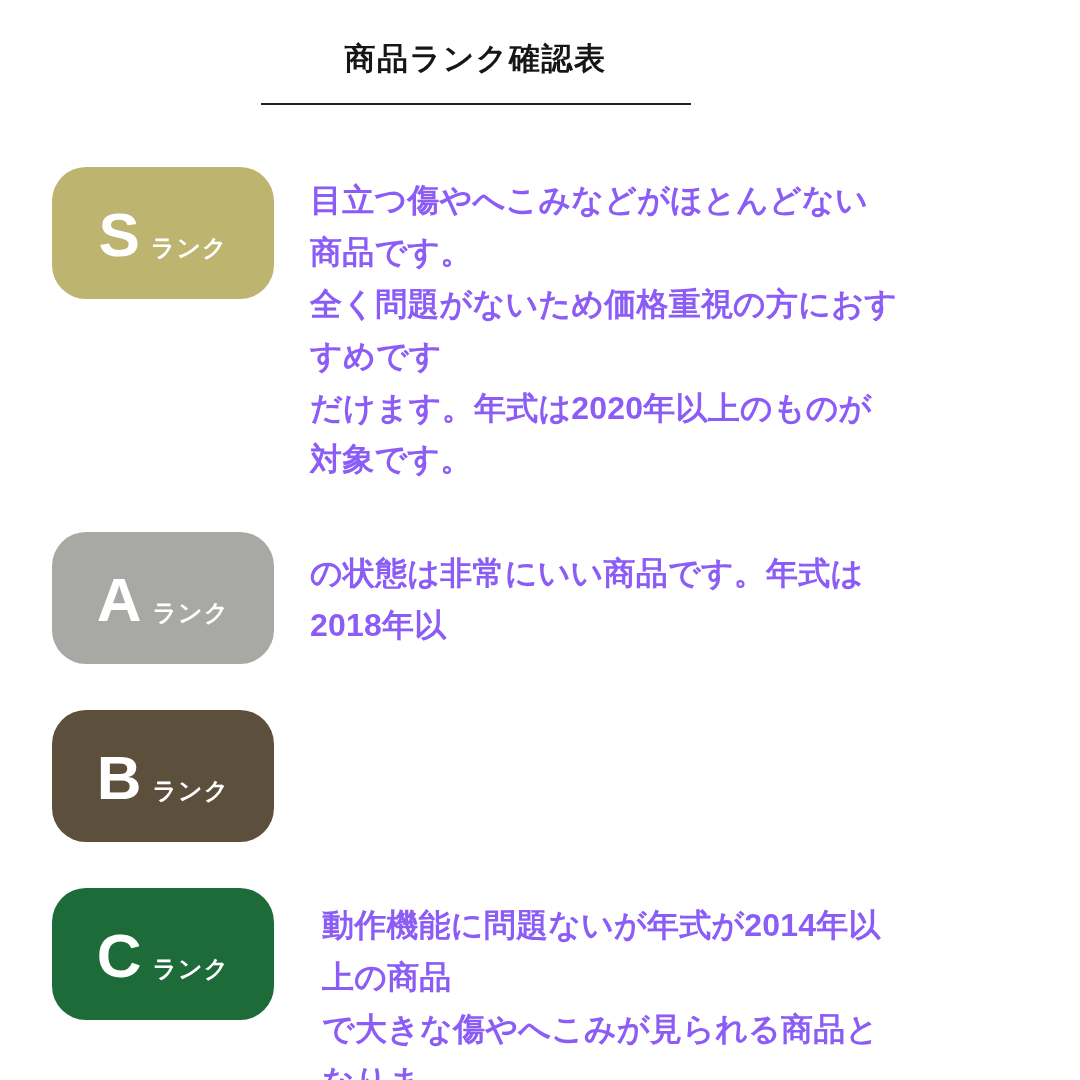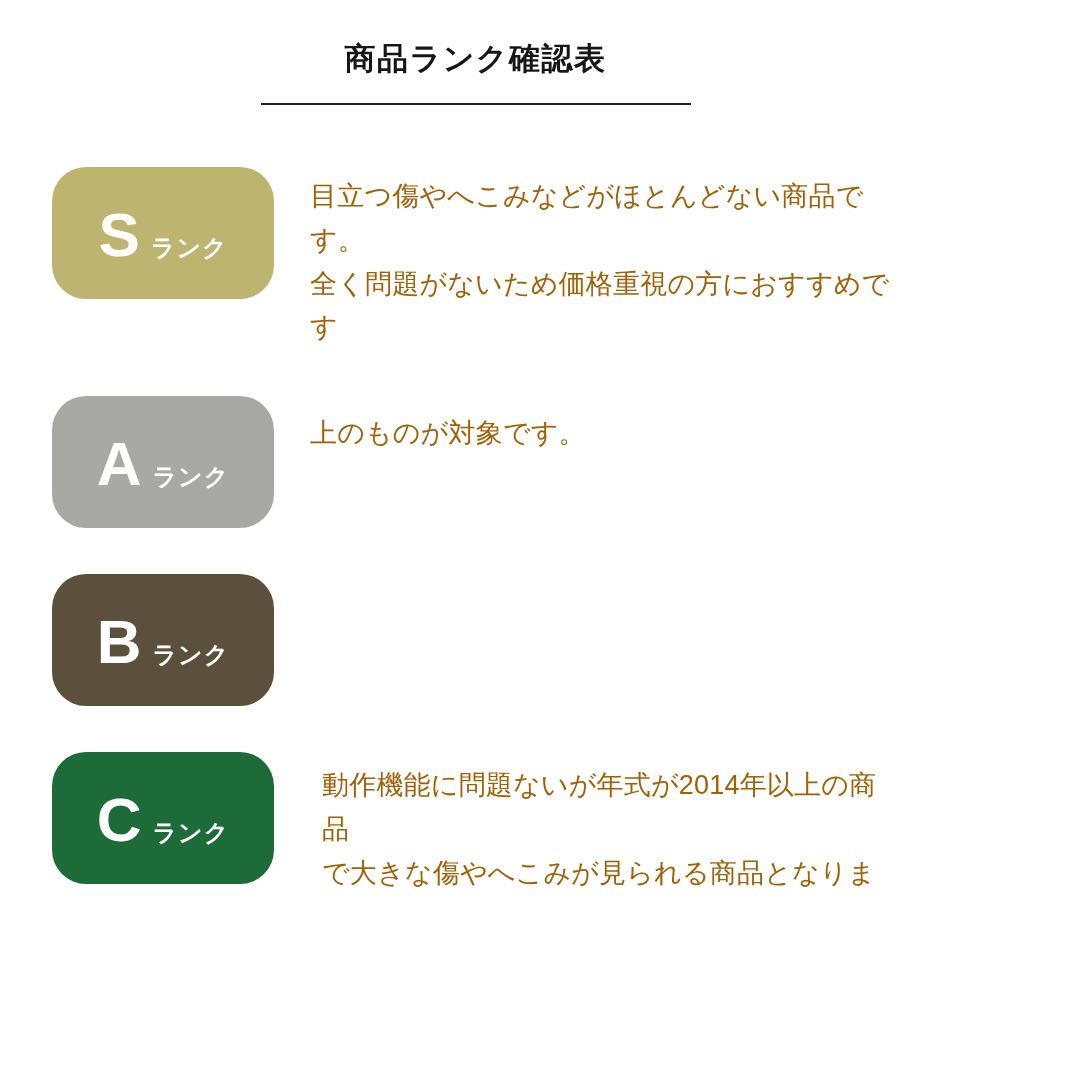--- a/index.html
+++ b/index.html
@@ -82,24 +82,24 @@
     font-size: 24px;
     font-weight: bold;
     line-height: 1;
     margin-left: 10px;
     letter-spacing: 1px;
     text-align: center;
   }
 
   .desc {
     flex: 1 1 auto;
-    font-size: 27px;
-    font-weight: normal;
+    font-size: 32px;
+    font-weight: bold;
     line-height: 1.62;
-    color: #a16207;
+    color: #8b5cf6;
     letter-spacing: 0.2px;
     padding-left: 36px;
     padding-top: 4px;
   }
   .desc p {
     margin: 0;
   }
 
   
   .row-s { margin-top: 22px; }
@@ -126,32 +126,33 @@
     <div class="rank-row row-s">
       <div class="badge" id="badge-s" style="background: rgb(189, 180, 112);">
         <div class="badge-inner">
           <span class="badge-letter">S</span>
           <span class="badge-suffix">ランク</span>
         </div>
       </div>
       <div class="desc">
         <p>目立つ傷やへこみなどがほとんどない商品です。</p>
         <p>全く問題がないため価格重視の方におすすめです</p>
+        <p>だけます。年式は2020年以上のものが対象です。</p>
       </div>
     </div>
 
     <div class="rank-row row-a">
       <div class="badge" id="badge-a" style="background: rgb(168, 168, 164);">
         <div class="badge-inner">
           <span class="badge-letter">A</span>
           <span class="badge-suffix">ランク</span>
         </div>
       </div>
       <div class="desc">
-        <p>上のものが対象です。</p>
+        <p>の状態は非常にいい商品です。年式は2018年以</p>
       </div>
     </div>
 
     <div class="rank-row row-b">
       <div class="badge" id="badge-b" style="background: rgb(92, 79, 60);">
         <div class="badge-inner">
           <span class="badge-letter">B</span>
           <span class="badge-suffix">ランク</span>
         </div>
       </div>

